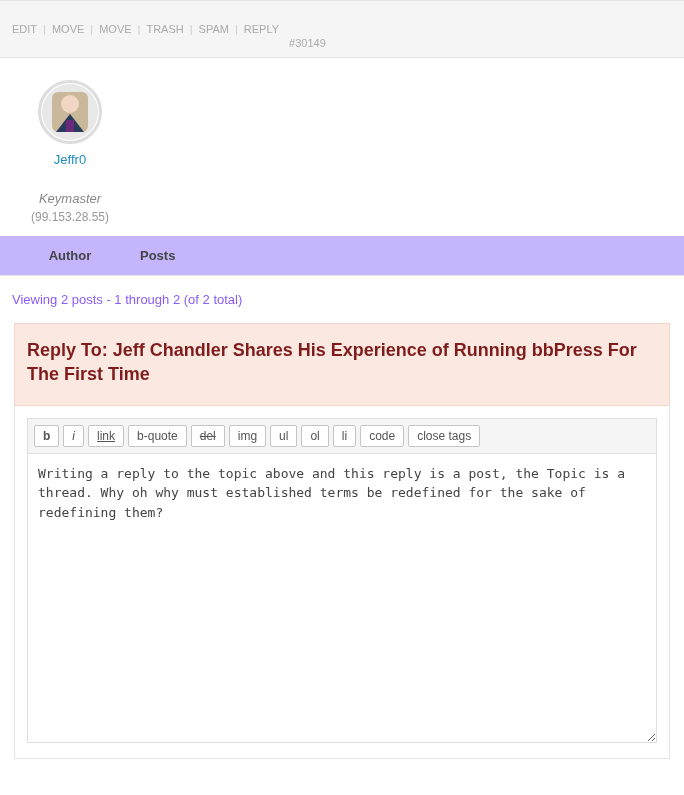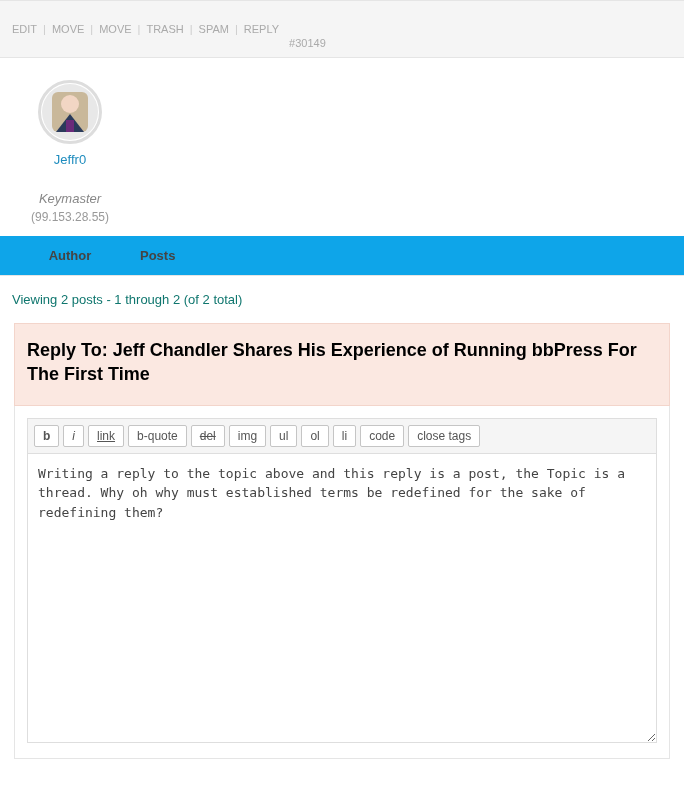--- a/index.html
+++ b/index.html
@@ -9,26 +9,26 @@
     .post-links { display: flex; gap: 6px; align-items: center; font-size: 11px; }
     .post-links a { color: #aaa; text-decoration: none; cursor: pointer; }
     .post-links .sep { color: #ccc; }
     .post-body { display: flex; padding: 12px 0; background: #fff; }
     .author-col { width: 140px; text-align: center; padding-top: 10px; }
     .avatar { width: 64px; height: 64px; border: 3px solid #ddd; border-radius: 50%; display: flex; align-items: center; justify-content: center; margin: 0 auto 8px; background: #fff; }
     .author-name { color: #1e8cbe; font-size: 13px; margin-bottom: 6px; display: block; cursor: pointer; }
     .author-role { color: #888; font-style: italic; font-size: 13px; margin: 24px 0 4px; }
     .author-ip { color: #999; font-size: 12px; }
     .content-col { flex: 1; padding: 12px 18px 12px 6px; color: #444; font-size: 13px; }
-    .list-footer { background: #0ea5e9; padding: 12px 0; display: flex; border-bottom: 1px solid #e5e5e5; }
+    .list-footer { background: #c4b5fd; padding: 12px 0; display: flex; border-bottom: 1px solid #e5e5e5; }
     .list-footer .col1 { width: 140px; text-align: center; color: #444; font-weight: 600; font-size: 13px; }
     .list-footer .col2 { color: #444; font-weight: 600; font-size: 13px; }
-    .viewing { padding: 16px 12px; color: #0f766e; font-size: 13px; }
+    .viewing { padding: 16px 12px; color: #8b5cf6; font-size: 13px; }
     .reply-wrap { padding: 0 14px 14px; }
-    .reply-title { background: #fbe8e1; border: 1px solid #f3d5cb; padding: 14px 12px 18px; color: #000000; font-size: 18px; font-weight: 600; line-height: 1.35; }
+    .reply-title { background: #fbe8e1; border: 1px solid #f3d5cb; padding: 14px 12px 18px; color: #7f1d1d; font-size: 18px; font-weight: 600; line-height: 1.35; }
     .reply-box { border: 1px solid #e5e5e5; border-top: none; padding: 12px 12px; background: #fff; }
     .notice { background: #fdfdea; border: 1px solid #ece390; padding: 10px 12px; color: #5a5a00; font-size: 13px; margin-bottom: 16px; }
     .quicktags { border: 1px solid #dedede; border-bottom: none; background: #f5f5f5; padding: 6px; display: flex; gap: 4px; }
     .quicktags button { background: #fff; border: 1px solid #c5c5c5; padding: 3px 8px; font-size: 12px; color: #555; font-family: inherit; cursor: pointer; border-radius: 2px; }
     .quicktags button.b { font-weight: bold; }
     .quicktags button.i { font-style: italic; }
     .quicktags button.link { text-decoration: underline; }
     .quicktags button.del { text-decoration: line-through; }
     textarea.editor { width: 100%; height: 290px; border: 1px solid #dedede; padding: 10px; font-family: Consolas, Monaco, monospace; font-size: 13px; color: #444; line-height: 1.5; resize: both; background: #fff; }
   </style>

